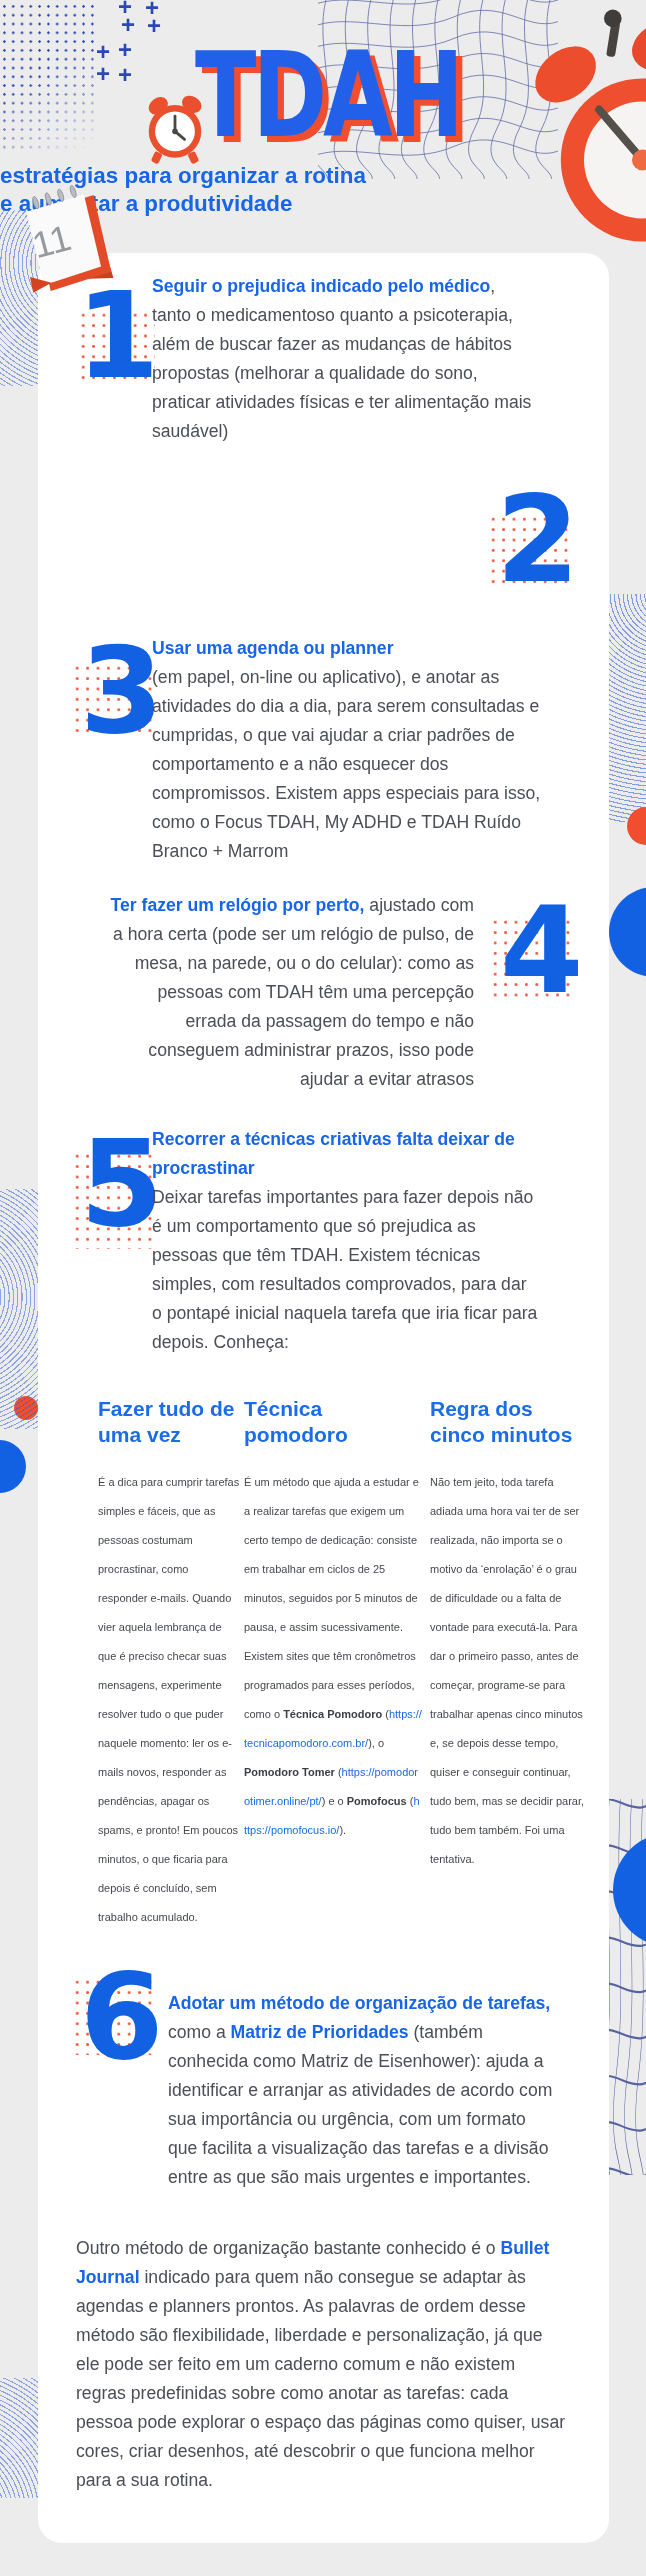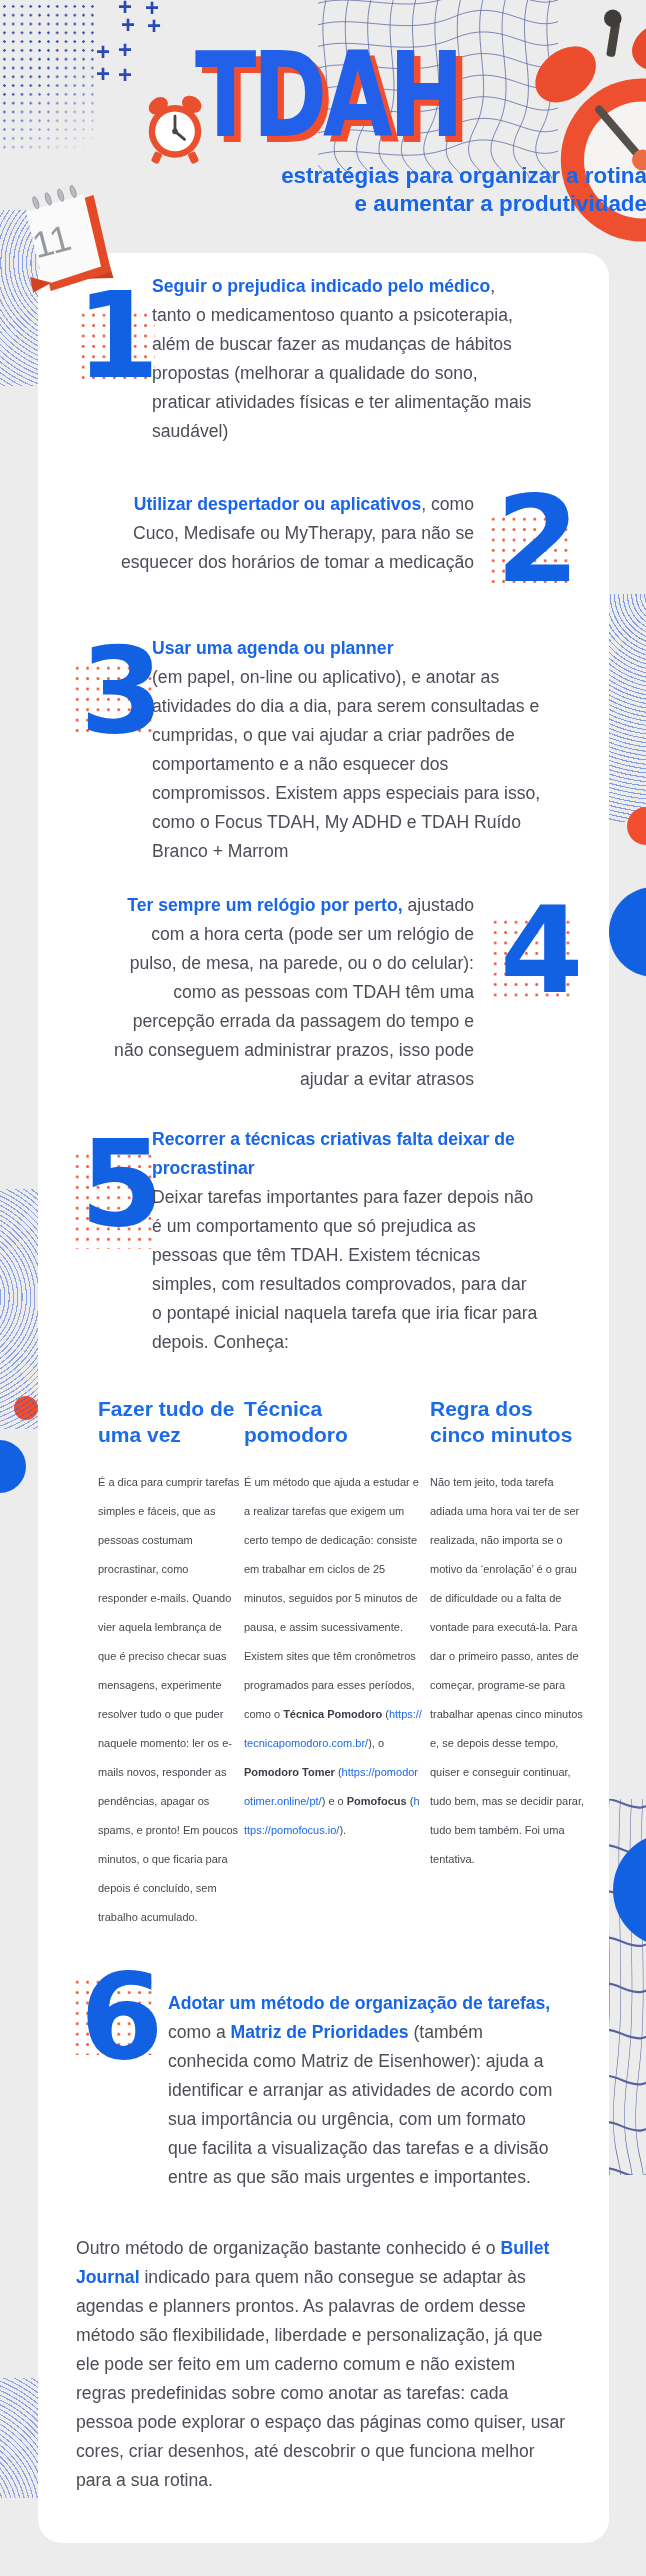--- a/index.html
+++ b/index.html
@@ -31,21 +31,21 @@
     mask-image:linear-gradient(150deg,#000 45%,transparent 96%);}
   .plus{position:absolute;color:#2b49b4;font-weight:bold;font-size:24px;line-height:1;z-index:1;}
 
   
   .card{position:absolute;left:38px;top:253px;width:571px;height:2290px;background:#ffffff;border-radius:24px;z-index:3;}
 
   
   .title{position:absolute;left:195px;top:37px;width:256px;text-align:center;z-index:4;
     font-family:"DejaVu Sans",sans-serif;font-weight:800;font-size:90px;line-height:1;letter-spacing:-4px;
     color:#2360ea;text-shadow:6.4px 4.8px 0 #f14d2f;transform:scaleY(1.3);transform-origin:top center;}
-  .subtitle{position:absolute;left:0;top:162px;width:647px;text-align:right;z-index:4;
+  .subtitle{position:absolute;left:0;top:162px;width:647px;text-align:left;z-index:4;
     color:#1765e8;font-weight:bold;font-size:22.4px;line-height:28px;}
   .clock-big{position:absolute;left:516px;top:4px;width:180px;height:248px;z-index:2;}
   .clock-small{position:absolute;left:143px;top:90px;width:64px;height:78px;z-index:4;}
   .calendar{position:absolute;left:17.6px;top:179px;width:96px;height:118px;z-index:6;transform:rotate(-6deg);}
   .calendar text{font-family:"Liberation Sans",sans-serif;}
 
   
   .num{position:absolute;z-index:4;width:56px;text-align:center;color:#1261e3;
     font-family:"DejaVu Sans",sans-serif;font-weight:800;font-size:120px;line-height:120px;}
   .n1{left:76px;top:276px;}  .n2{left:496px;top:480px;}
@@ -197,29 +197,28 @@
   </svg>
 
   <div class="card"></div>
 
   <div class="dots-red d1"></div>
   <div class="num n1">1</div>
   <div class="itext i1"><span class="hb">Seguir o prejudica indicado pelo médico</span><span>, tanto o medicamentoso quanto a psicoterapia, além de buscar fazer as mudanças de hábitos propostas (melhorar a qualidade do sono, praticar atividades físicas e ter alimentação mais saudável)</span></div>
 
   <div class="dots-red d2"></div>
   <div class="num n2">2</div>
-  <div class="itext i2"><span class="hb">Utilizar despertador ou aplicativos</span><span>, como Cuco, Medisafe ou MyTherapy, para não se esquecer dos horários de tomar a medicação</span></div>
 
   <div class="dots-red d3"></div>
   <div class="num n3">3</div>
   <div class="itext i3"><span class="hb">Usar uma agenda ou planner</span><br><span>(em papel, on-line ou aplicativo), e anotar as atividades do dia a dia, para serem consultadas e cumpridas, o que vai ajudar a criar padrões de comportamento e a não esquecer dos compromissos. Existem apps especiais para isso, como o Focus TDAH, My ADHD e TDAH Ruído Branco + Marrom</span></div>
 
   <div class="dots-red d4"></div>
   <div class="num n4">4</div>
-  <div class="itext i4"><span class="hb">Ter sempre um relógio por perto,</span><span> ajustado com a hora certa (pode ser um relógio de pulso, de mesa, na parede, ou o do celular): como as pessoas com TDAH têm uma percepção errada da passagem do tempo e não conseguem administrar prazos, isso pode ajudar a evitar atrasos</span></div>
+  <div class="itext i4"><span class="hb">Ter fazer um relógio por perto,</span><span> ajustado com a hora certa (pode ser um relógio de pulso, de mesa, na parede, ou o do celular): como as pessoas com TDAH têm uma percepção errada da passagem do tempo e não conseguem administrar prazos, isso pode ajudar a evitar atrasos</span></div>
 
   <div class="dots-red d5"></div>
   <div class="num n5">5</div>
   <div class="itext i5"><span class="hb">Recorrer a técnicas criativas falta deixar de procrastinar</span><span>Deixar tarefas importantes para fazer depois não é um comportamento que só prejudica as pessoas que têm TDAH. Existem técnicas simples, com resultados comprovados, para dar o pontapé inicial naquela tarefa que iria ficar para depois. Conheça:</span></div>
 
   <div class="tech c1">
     <h3>Fazer tudo de uma vez</h3>
     <p>É a dica para cumprir tarefas simples e fáceis, que as pessoas costumam procrastinar, como responder e-mails. Quando vier aquela lembrança de que é preciso checar suas mensagens, experimente resolver tudo o que puder naquele momento: ler os e-mails novos, responder as pendências, apagar os spams, e pronto! Em poucos minutos, o que ficaria para depois é concluído, sem trabalho acumulado.</p>
   </div>
   <div class="tech c2">

